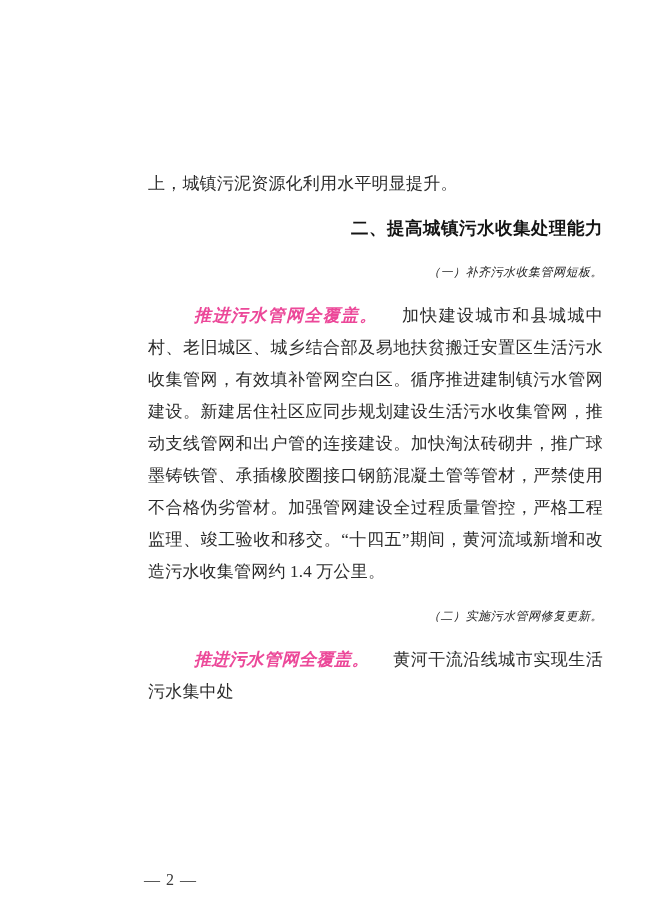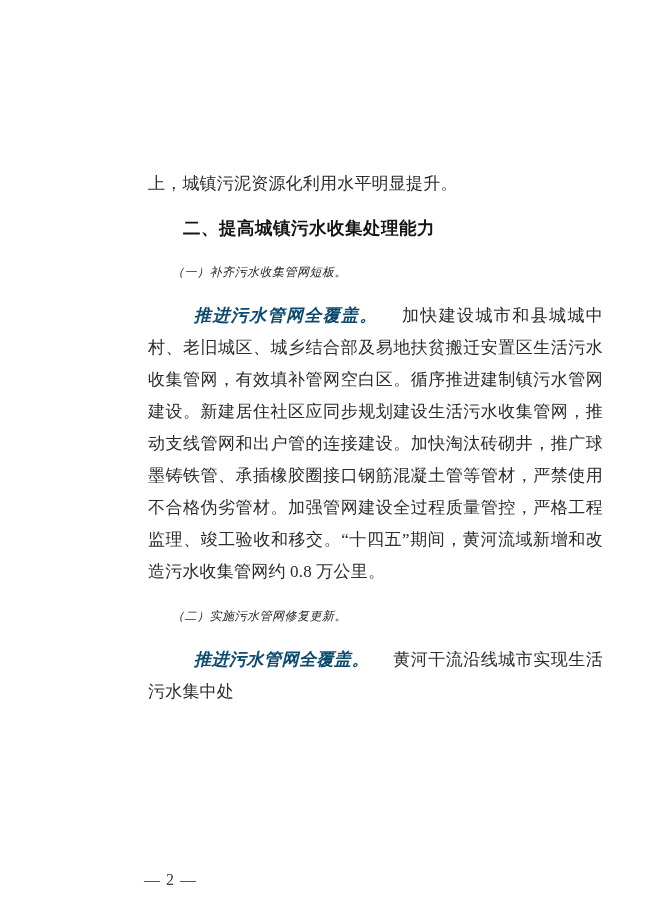--- a/index.html
+++ b/index.html
@@ -22,42 +22,42 @@
     width: 479px;
   }
   p.body {
     font-size: 17px;
     line-height: 32px;
     text-align: justify;
     text-justify: inter-ideograph;
     color: #2b2b2b;
     letter-spacing: 0.2px;
   }
-  .indent { text-indent: 2em; }
+  .indent { text-indent: 2em; text-align: right; }
   p.h2 {
     font-family: "Liberation Sans", "DejaVu Sans", sans-serif;
     font-weight: bold;
     font-size: 17.5px;
     line-height: 32px;
     color: #141414;
     margin-top: 4px;
     letter-spacing: 0.5px;
   }
   p.sub {
     font-size: 12px;
     line-height: 32px;
     font-style: italic; 
     color: #242424;
     margin-top: 2px;
     letter-spacing: 0.5px;
   }
   .lead {
     font-weight: bold;
     font-style: italic; 
-    color: #0c4a6e;
+    color: #ec4899;
   }
   .page-number {
     position: absolute;
     left: 96px;
     top: 822px;
     font-size: 16px;
     line-height: 20px;
     color: #3a3a3a;
     letter-spacing: 1px;
   }
@@ -68,21 +68,21 @@
 <div class="page">
   <div class="text-block">
 
     <p class="body">上，城镇污泥资源化利用水平明显提升。</p>
 
 
     <p class="h2 indent">二、提高城镇污水收集处理能力</p>
 
     <p class="sub indent">（一）补齐污水收集管网短板。</p>
 
-    <p class="body indent"><span class="lead">推进污水管网全覆盖。</span><span>加快建设城市和县城城中村、老旧城区、城乡结合部及易地扶贫搬迁安置区生活污水收集管网，有效填补管网空白区。循序推进建制镇污水管网建设。新建居住社区应同步规划建设生活污水收集管网，推动支线管网和出户管的连接建设。加快淘汰砖砌井，推广球墨铸铁管、承插橡胶圈接口钢筋混凝土管等管材，严禁使用不合格伪劣管材。加强管网建设全过程质量管控，严格工程监理、竣工验收和移交。“十四五”期间，黄河流域新增和改造污水收集管网约 0.8 万公里。</span></p>
+    <p class="body indent"><span class="lead">推进污水管网全覆盖。</span><span>加快建设城市和县城城中村、老旧城区、城乡结合部及易地扶贫搬迁安置区生活污水收集管网，有效填补管网空白区。循序推进建制镇污水管网建设。新建居住社区应同步规划建设生活污水收集管网，推动支线管网和出户管的连接建设。加快淘汰砖砌井，推广球墨铸铁管、承插橡胶圈接口钢筋混凝土管等管材，严禁使用不合格伪劣管材。加强管网建设全过程质量管控，严格工程监理、竣工验收和移交。“十四五”期间，黄河流域新增和改造污水收集管网约 1.4 万公里。</span></p>
 
 
     <p class="sub indent">（二）实施污水管网修复更新。</p>
 
     <p class="body indent"><span class="lead">推进污水管网全覆盖。</span><span>黄河干流沿线城市实现生活污水集中处</span></p>
 
   </div>
 
   <div class="page-number">— 2 —</div>
 </div>

